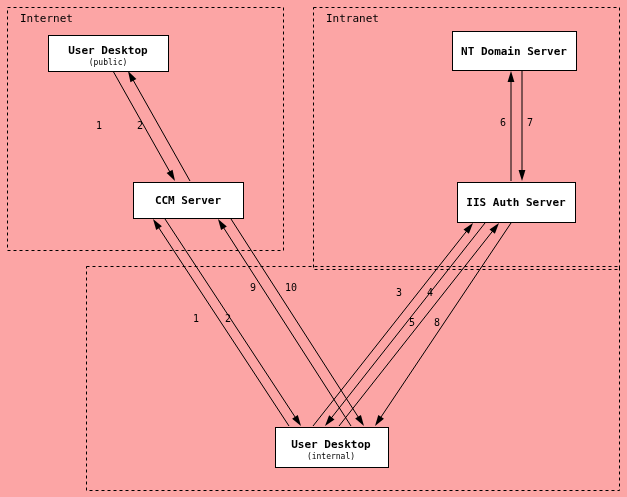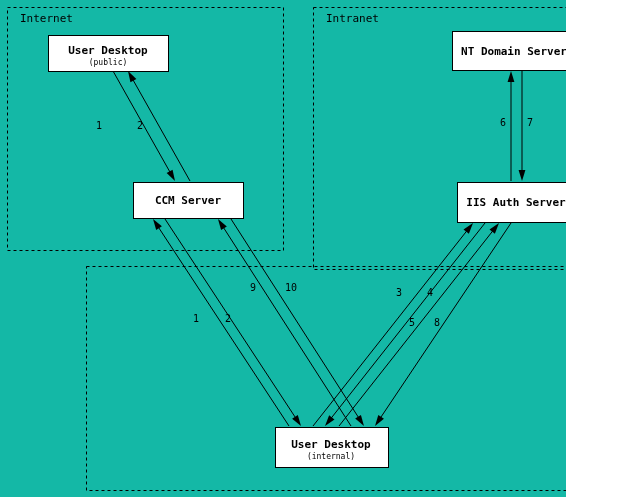--- a/index.html
+++ b/index.html
@@ -2,23 +2,23 @@
 <html><head>
 <meta charset="utf-8">
 <style>
   html, body {
     margin: 0;
     padding: 0;
     background: #ffffff;
   }
   #diagram-root {
     position: relative;
-    width: 566px;
+    width: 627px;
     height: 497px;
-    background: #14b8a6;
+    background: #fca5a5;
     overflow: hidden;
     font-family: "DejaVu Sans Mono", monospace;
   }
   #diagram-svg {
     position: absolute;
     left: 0;
     top: 0;
     width: 627px;
     height: 497px;
   }

